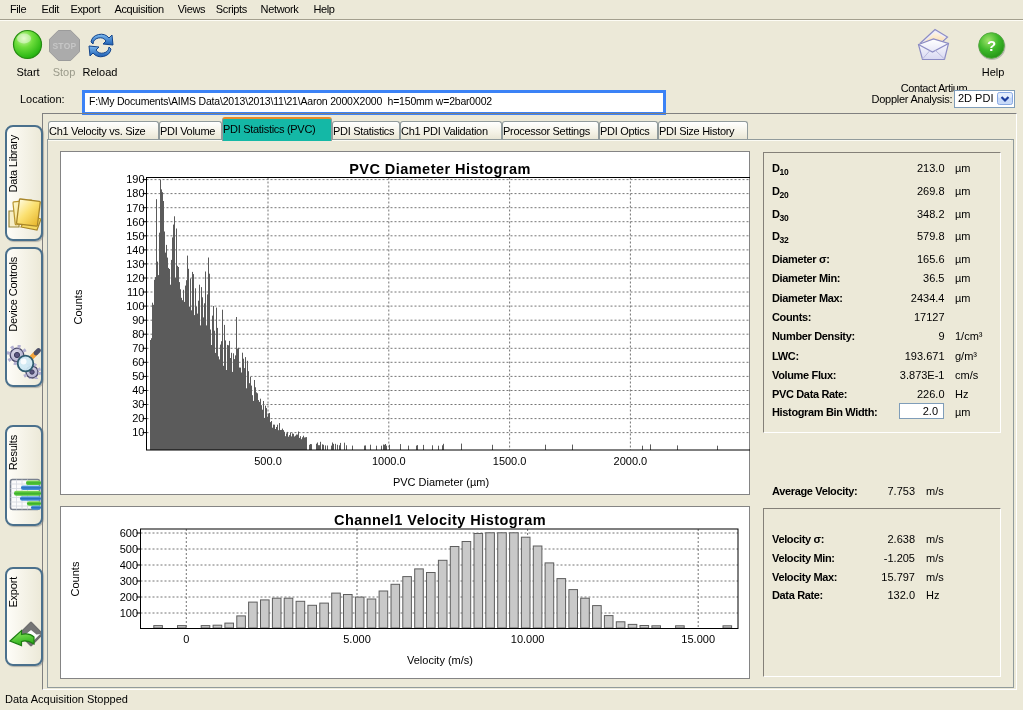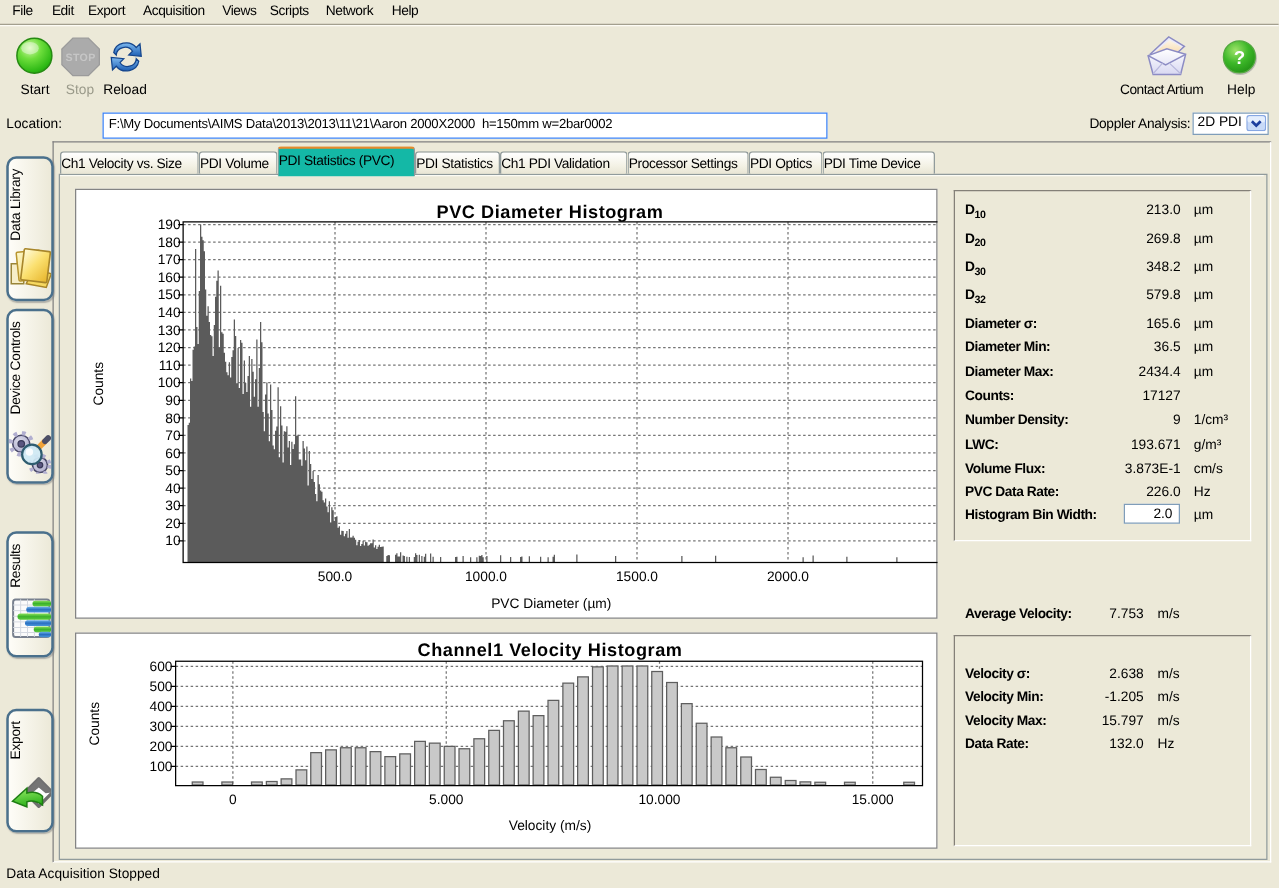--- a/index.html
+++ b/index.html
@@ -80,40 +80,40 @@
         <stop offset="1" stop-color="#1e8c12"></stop>
       </radialGradient>
     </defs>
     <circle cx="15" cy="15.5" r="13.5" fill="#b9b9b1"></circle>
     <circle cx="14.5" cy="14.5" r="12.8" fill="url(#hg)" stroke="#52a83e" stroke-width="1"></circle>
     <text x="14.5" y="20" text-anchor="middle" font-family="Liberation Sans,sans-serif" font-size="15" font-weight="bold" fill="#fff">?</text>
   </svg>
 <div class="abs" style="left:0px;top:66px;width:56px;text-align:center">Start</div>
 <div class="abs" style="left:36px;top:66px;width:56px;text-align:center;color:#9a9a8a">Stop</div>
 <div class="abs" style="left:72px;top:66px;width:56px;text-align:center">Reload</div>
-<div class="abs" style="left:896px;top:66px;width:76px;letter-spacing:-0.4px">Contact Artium</div>
+<div class="abs" style="left:896px;top:82px;width:76px;text-align:center;letter-spacing:-0.4px">Contact Artium</div>
 <div class="abs" style="left:965px;top:66px;width:56px;text-align:center">Help</div>
-<div class="abs" style="left:5px;top:93px">Location:</div>
-<div class="abs" style="left:82px;top:90px;width:574px;height:17px;background:#fff;border:1px solid #3b82f6;padding:2px 0 0 4px;white-space:nowrap;overflow:hidden;font-size:10.5px;letter-spacing:-0.2px">F:\My Documents\AIMS Data\2013\2013\11\21\Aaron 2000X2000&nbsp; h=150mm w=2bar0002</div>
+<div class="abs" style="left:20px;top:93px">Location:</div>
+<div class="abs" style="left:82px;top:90px;width:574px;height:17px;background:#fff;border:3px solid #3b82f6;padding:2px 0 0 4px;white-space:nowrap;overflow:hidden;font-size:10.5px;letter-spacing:-0.2px">F:\My Documents\AIMS Data\2013\2013\11\21\Aaron 2000X2000&nbsp; h=150mm w=2bar0002</div>
 <div class="abs" style="left:871.5px;top:93px;letter-spacing:-0.25px">Doppler Analysis:</div>
 <div class="abs" style="left:954px;top:90px;width:56px;height:15px;background:#fff;border:1px solid #7f9db9;padding:1px 0 0 3px">2D PDI<svg class="abs" style="right:1px;top:1px" width="16" height="13" viewBox="0 0 16 13">
       <rect x="0.5" y="0.5" width="15" height="12" rx="2" fill="#c8daf8" stroke="#86a7e3"></rect>
       <rect x="1" y="1" width="14" height="5" rx="2" fill="#e4eefd"></rect>
       <path d="M4.5 5 L8 8.5 L11.5 5" fill="none" stroke="#1c3e9e" stroke-width="2.2"></path>
     </svg></div>
 <div class="abs" style="left:42px;top:113px;width:973px;height:575px;border-top:1px solid #808080;border-left:1px solid #808080;border-bottom:1px solid #fff;border-right:1px solid #fff"></div>
 <div class="abs" style="left:47px;top:139px;width:965px;height:547px;border:1px solid #919b9c;background:#ece9d8;z-index:1"></div>
 <div class="abs" style="left:48px;top:140px;width:963px;height:1px;background:#fbfbf4;z-index:1"></div>
 <div class="tab" style="left:48px;width:109px">Ch1 Velocity vs. Size</div>
 <div class="tab" style="left:159px;width:61px">PDI Volume</div>
 <div class="tab" style="left:332px;width:66px">PDI Statistics</div>
 <div class="tab" style="left:400px;width:100px">Ch1 PDI Validation</div>
 <div class="tab" style="left:502px;width:95px">Processor Settings</div>
 <div class="tab" style="left:599px;width:57px">PDI Optics</div>
-<div class="tab" style="left:658px;width:88px">PDI Time Device</div>
+<div class="tab" style="left:658px;width:88px">PDI Size History</div>
 <div class="tab" style="left:222px;width:108px;top:117px;height:22px;background:#14b8a6;line-height:20px;border-top:2px solid #e68b2c;z-index:3">PDI Statistics (PVC)</div>
 <div class="abs" style="left:60px;top:151px;width:688px;height:342px;background:#fff;border:1px solid #848484;z-index:2"></div>
 <div class="abs" style="left:60px;top:506px;width:688px;height:171px;background:#fff;border:1px solid #848484;z-index:2"></div>
 <div style="position:absolute;z-index:3">
     <svg style="position:absolute;left:60px;top:149px" width="690" height="346" viewBox="60 149 690 346" font-family="Liberation Sans, sans-serif" font-size="11px" fill="#000">
       <path d="M146.5 432.6H751.5 M146.5 418.6H751.5 M146.5 404.5H751.5 M146.5 390.5H751.5 M146.5 376.4H751.5 M146.5 362.3H751.5 M146.5 348.3H751.5 M146.5 334.2H751.5 M146.5 320.2H751.5 M146.5 306.1H751.5 M146.5 292.0H751.5 M146.5 278.0H751.5 M146.5 263.9H751.5 M146.5 249.9H751.5 M146.5 235.8H751.5 M146.5 221.7H751.5 M146.5 207.7H751.5 M146.5 193.6H751.5 M146.5 179.6H751.5 M268.0 177.5V450.0 M388.8 177.5V450.0 M509.6 177.5V450.0 M630.4 177.5V450.0" stroke="#757575" stroke-width="1" fill="none" stroke-dasharray="2 2"></path>
       <path d="M142.5 432.6H146.5 M142.5 418.6H146.5 M142.5 404.5H146.5 M142.5 390.5H146.5 M142.5 376.4H146.5 M142.5 362.3H146.5 M142.5 348.3H146.5 M142.5 334.2H146.5 M142.5 320.2H146.5 M142.5 306.1H146.5 M142.5 292.0H146.5 M142.5 278.0H146.5 M142.5 263.9H146.5 M142.5 249.9H146.5 M142.5 235.8H146.5 M142.5 221.7H146.5 M142.5 207.7H146.5 M142.5 193.6H146.5 M142.5 179.6H146.5" stroke="#000" stroke-width="1" fill="none"></path>
       <path d="M150.5 450V340.0M151.5 450V338.2M152.5 450V302.7M153.5 450V304.8M154.5 450V279.7M155.5 450V277.1M156.5 450V199.2M157.5 450V261.6M158.5 450V275.1M159.5 450V232.7M160.5 450V179.6M161.5 450V189.4M162.5 450V192.2M163.5 450V201.0M164.5 450V231.5M165.5 450V252.6M166.5 450V244.9M167.5 450V257.6M168.5 450V267.9M169.5 450V269.0M170.5 450V284.7M171.5 450V259.9M172.5 450V237.4M173.5 450V224.6M174.5 450V216.3M175.5 450V277.9M176.5 450V228.5M177.5 450V265.8M178.5 450V267.0M179.5 450V282.1M180.5 450V289.3M181.5 450V297.8M182.5 450V300.2M183.5 450V289.8M184.5 450V301.9M185.5 450V285.6M186.5 450V280.2M187.5 450V255.6M188.5 450V268.8M189.5 450V306.6M190.5 450V278.4M191.5 450V310.3M192.5 450V271.9M193.5 450V274.1M194.5 450V315.1M195.5 450V288.3M196.5 450V306.4M197.5 450V313.6M198.5 450V300.7M199.5 450V284.7M200.5 450V325.4M201.5 450V287.1M202.5 450V297.3M203.5 450V317.4M204.5 450V303.3M205.5 450V271.5M206.5 450V325.4M207.5 450V294.4M208.5 450V257.5M209.5 450V273.7M210.5 450V329.5M211.5 450V345.0M212.5 450V315.6M213.5 450V306.0M214.5 450V330.7M215.5 450V352.9M216.5 450V307.6M217.5 450V327.9M218.5 450V356.4M219.5 450V359.4M220.5 450V344.6M221.5 450V341.2M222.5 450V309.7M223.5 450V365.8M224.5 450V324.9M225.5 450V340.4M226.5 450V370.0M227.5 450V344.9M228.5 450V345.3M229.5 450V340.9M230.5 450V358.0M231.5 450V352.8M232.5 450V371.9M233.5 450V353.3M234.5 450V359.1M235.5 450V355.4M236.5 450V317.0M237.5 450V348.5M238.5 450V347.8M239.5 450V367.5M240.5 450V367.6M241.5 450V372.5M242.5 450V352.7M243.5 450V358.7M244.5 450V368.1M245.5 450V357.1M246.5 450V388.3M247.5 450V360.8M248.5 450V371.2M249.5 450V383.2M250.5 450V376.8M251.5 450V385.6M252.5 450V395.2M253.5 450V400.9M254.5 450V380.0M255.5 450V387.3M256.5 450V392.4M257.5 450V393.3M258.5 450V400.1M259.5 450V401.9M260.5 450V398.7M261.5 450V405.2M262.5 450V409.7M263.5 450V401.0M264.5 450V417.9M265.5 450V405.7M266.5 450V408.1M267.5 450V416.6M268.5 450V413.5M269.5 450V413.0M270.5 450V422.1M271.5 450V421.0M272.5 450V427.7M273.5 450V424.6M274.5 450V424.7M275.5 450V429.0M276.5 450V427.0M277.5 450V424.7M278.5 450V430.2M279.5 450V423.1M280.5 450V430.0M281.5 450V429.9M282.5 450V428.6M283.5 450V430.1M284.5 450V431.8M285.5 450V436.2M286.5 450V433.4M287.5 450V431.9M288.5 450V436.7M289.5 450V435.1M290.5 450V432.6M291.5 450V436.4M292.5 450V433.4M293.5 450V433.8M294.5 450V436.5M295.5 450V435.7M296.5 450V434.5M297.5 450V434.6M298.5 450V431.5M299.5 450V437.9M300.5 450V436.2M301.5 450V439.2M302.5 450V437.3M303.5 450V435.7M304.5 450V437.5M305.5 450V437.3M306.5 450V437.1M309.5 450V444.8M310.5 450V444.0M311.5 450V444.2M316.5 450V443.7M317.5 450V442.5M318.5 450V445.2M319.5 450V445.2M320.5 450V441.8M322.5 450V444.3M323.5 450V444.8M325.5 450V445.4M327.5 450V445.5M331.5 450V445.6M332.5 450V442.5M333.5 450V443.9M335.5 450V443.8M337.5 450V444.8M339.5 450V445.3M340.5 450V442.9M344.5 450V442.7M346.5 450V445.3M352.5 450V445.6M364.5 450V445.6M365.5 450V445.4M370.5 450V444.7M376.5 450V445.7M381.5 450V445.7M383.5 450V444.5M384.5 450V444.8M385.5 450V444.0M386.5 450V445.7M389.5 450V444.7M400.5 450V444.1M408.5 450V445.6M416.5 450V445.6M417.5 450V445.1M423.5 450V444.9M432.5 450V445.3M438.5 450V445.7M442.5 450V445.3M443.5 450V443.8M461.5 450V443.6M492.5 450V444.8M545.5 450V444.7M572.5 450V444.6M642.5 450V445.7M650.5 450V444.4M677.5 450V445.4M717.5 450V445.7" stroke="#5b5b5b" stroke-width="1" fill="none"></path>
       <rect x="146.5" y="177.5" width="605.0" height="272.5" fill="none" stroke="#000" stroke-width="1"></rect>
       <text x="144.5" y="436.4" text-anchor="end">10</text>

